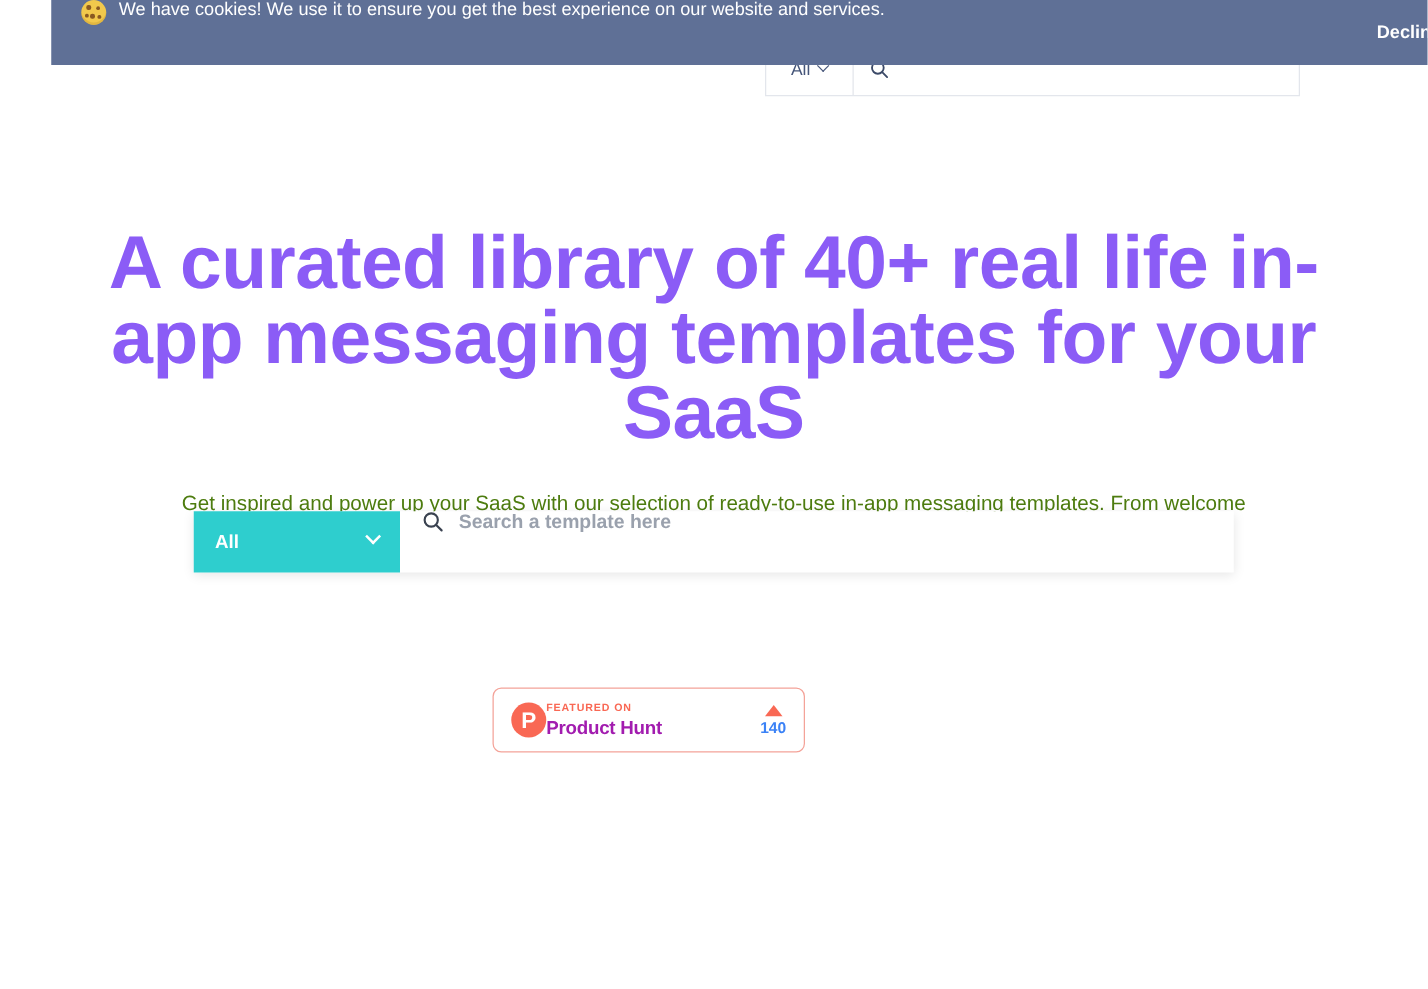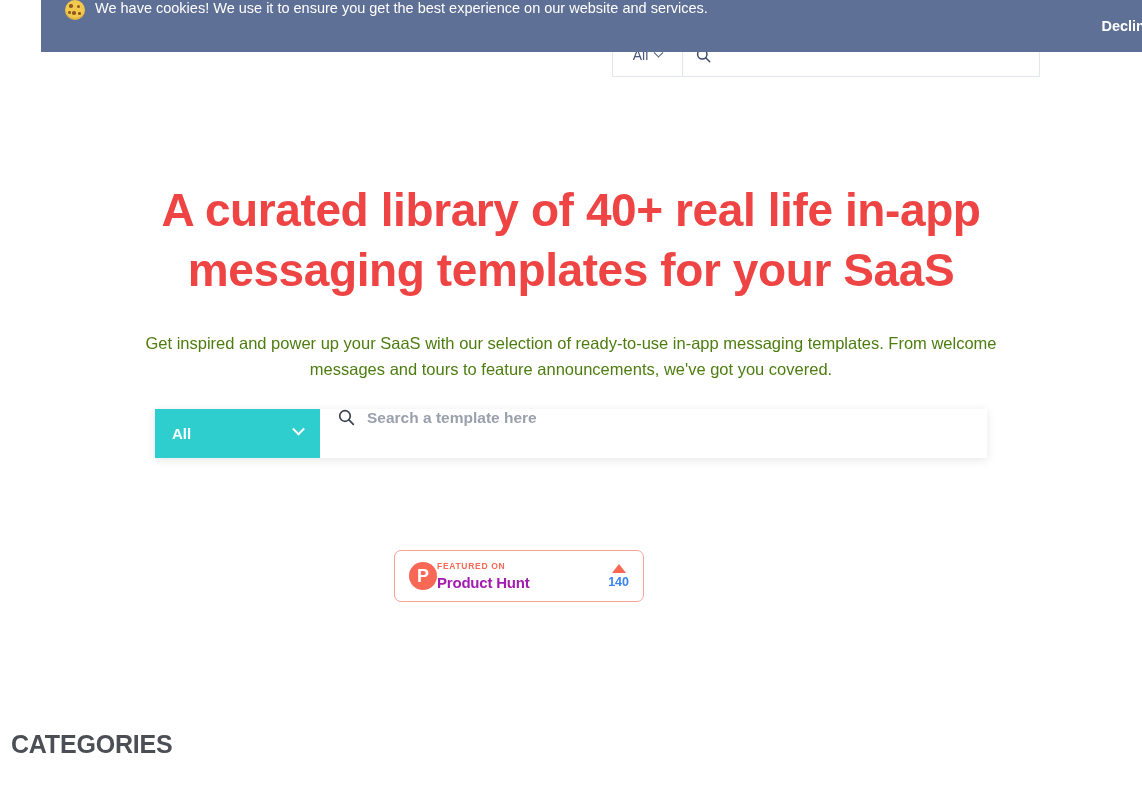--- a/index.html
+++ b/index.html
@@ -192,24 +192,24 @@
   .hero {
     position: absolute;
     top: 82px;
     left: 0;
     width: 1142px;
     text-align: center;
   }
 
   .hero-title {
     margin-top: 98px;
-    font-size: 46px;
+    font-size: 60px;
     line-height: 60px;
     font-weight: bold;
-    color: #ef4444;
+    color: #8b5cf6;
     letter-spacing: -0.4px;
     padding: 0 70px;
   }
 
   .hero-sub {
     margin: 30px auto 0;
     width: 890px;
     font-size: 16.5px;
     line-height: 26px;
     color: #4d7c0f;
@@ -385,21 +385,20 @@
     <div class="ph-copy">
       <div class="ph-featured">FEATURED ON</div>
       <div class="ph-name">Product Hunt</div>
     </div>
     <div class="ph-vote">
       <div class="ph-arrow"></div>
       <div class="ph-count">140</div>
     </div>
   </div>
 
-  <div class="categories-heading">CATEGORIES</div>
 
   <div class="cookie-banner">
     <span class="cookie-emoji">
       <i></i>
         <i></i>
         <i></i>
         <i></i>
         <i></i>
     </span>
     <span class="cookie-text">We have cookies! We use it to ensure you get the best experience on our website and services.</span>

